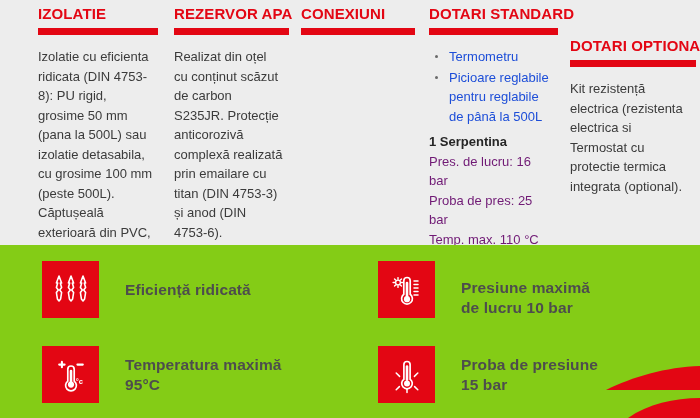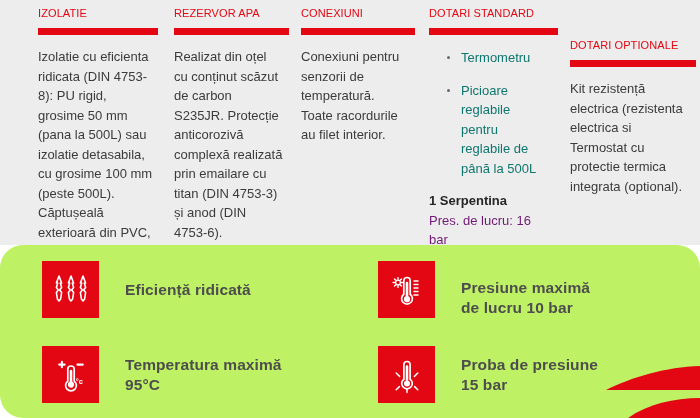--- a/index.html
+++ b/index.html
@@ -21,50 +21,50 @@
     padding:6px 0 0 0;
   }
   .col{box-sizing:border-box;padding:0 12px 0 0;}
   .col-1{width:168px;padding-left:38px;}
   .col-2{width:127px;padding-left:6px;}
   .col-3{width:126px;padding-left:6px;}
   .col-4{width:143px;padding-left:8px;}
   .col-5{width:136px;padding-left:6px;margin-top:32px;}
 
   .col-head{
-    color:#e30613;font-weight:normal;font-size:11px;letter-spacing:.1px;
+    color:#e30613;font-weight:bold;font-size:15px;letter-spacing:.1px;
     line-height:15px;white-space:nowrap;margin:0 0 7px 0;
   }
   .rule{height:7px;background:#e30613;margin-bottom:12px;}
   .col-1 .rule{width:120px;}
   .col-2 .rule{width:115px;}
   .col-3 .rule{width:114px;}
   .col-4 .rule{width:129px;}
   .col-5 .rule{width:126px;}
 
   .body-text{
     color:#3b3b3b;font-size:13px;line-height:19.5px;margin:0;
   }
   .bullets{list-style:none;margin:0 0 6px 0;padding:0;}
   .bullets li{
-    position:relative;padding-left:19px;color:#0f766e;
-    font-size:13px;line-height:19.5px;margin:13px;
+    position:relative;padding-left:19px;color:#1d4ed8;
+    font-size:13px;line-height:19.5px;margin:1px;
   }
   .bullets li:before{
     content:"";position:absolute;left:5px;top:8px;
     width:3px;height:3px;background:#6a6a6a;border-radius:50%;
   }
   .sub-title{
     color:#262626;font-size:13px;font-weight:bold;line-height:19.5px;margin:2px 0 0 0;
   }
   .sub-line{color:#701a75;font-size:13px;line-height:19.5px;margin:0;}
 
   
   .features{
-    position:absolute;left:0;top:245px;width:700px;height:173px;background:#bef264;border-radius:23px;
+    position:absolute;left:0;top:245px;width:700px;height:173px;background:#84cc16;
   }
   .feat{position:absolute;display:flex;align-items:center;}
   .feat-a{left:42px;top:16px;}
   .feat-b{left:378px;top:16px;align-items:flex-end;}
   .feat-c{left:42px;top:101px;}
   .feat-d{left:378px;top:101px;align-items:center;}
 
   .badge{
     width:57px;height:57px;background:#e30613;flex:0 0 auto;
     display:flex;align-items:center;justify-content:center;
@@ -93,21 +93,20 @@
 
       <div class="col col-2">
         <div class="col-head">REZERVOR APA</div>
         <div class="rule"></div>
         <p class="body-text">Realizat din oțel cu conținut scăzut de carbon S235JR. Protecție anticorozivă complexă realizată prin emailare cu titan (DIN 4753-3) și anod (DIN 4753-6).</p>
       </div>
 
       <div class="col col-3">
         <div class="col-head">CONEXIUNI</div>
         <div class="rule"></div>
-        <p class="body-text">Conexiuni pentru senzorii de temperatură. Toate racordurile au filet interior.</p>
       </div>
 
       <div class="col col-4">
         <div class="col-head">DOTARI STANDARD</div>
         <div class="rule"></div>
         <ul class="bullets">
           <li>Termometru</li>
           <li>Picioare reglabile pentru reglabile de până la 500L</li>
         </ul>
         <p class="sub-title">1 Serpentina</p>

